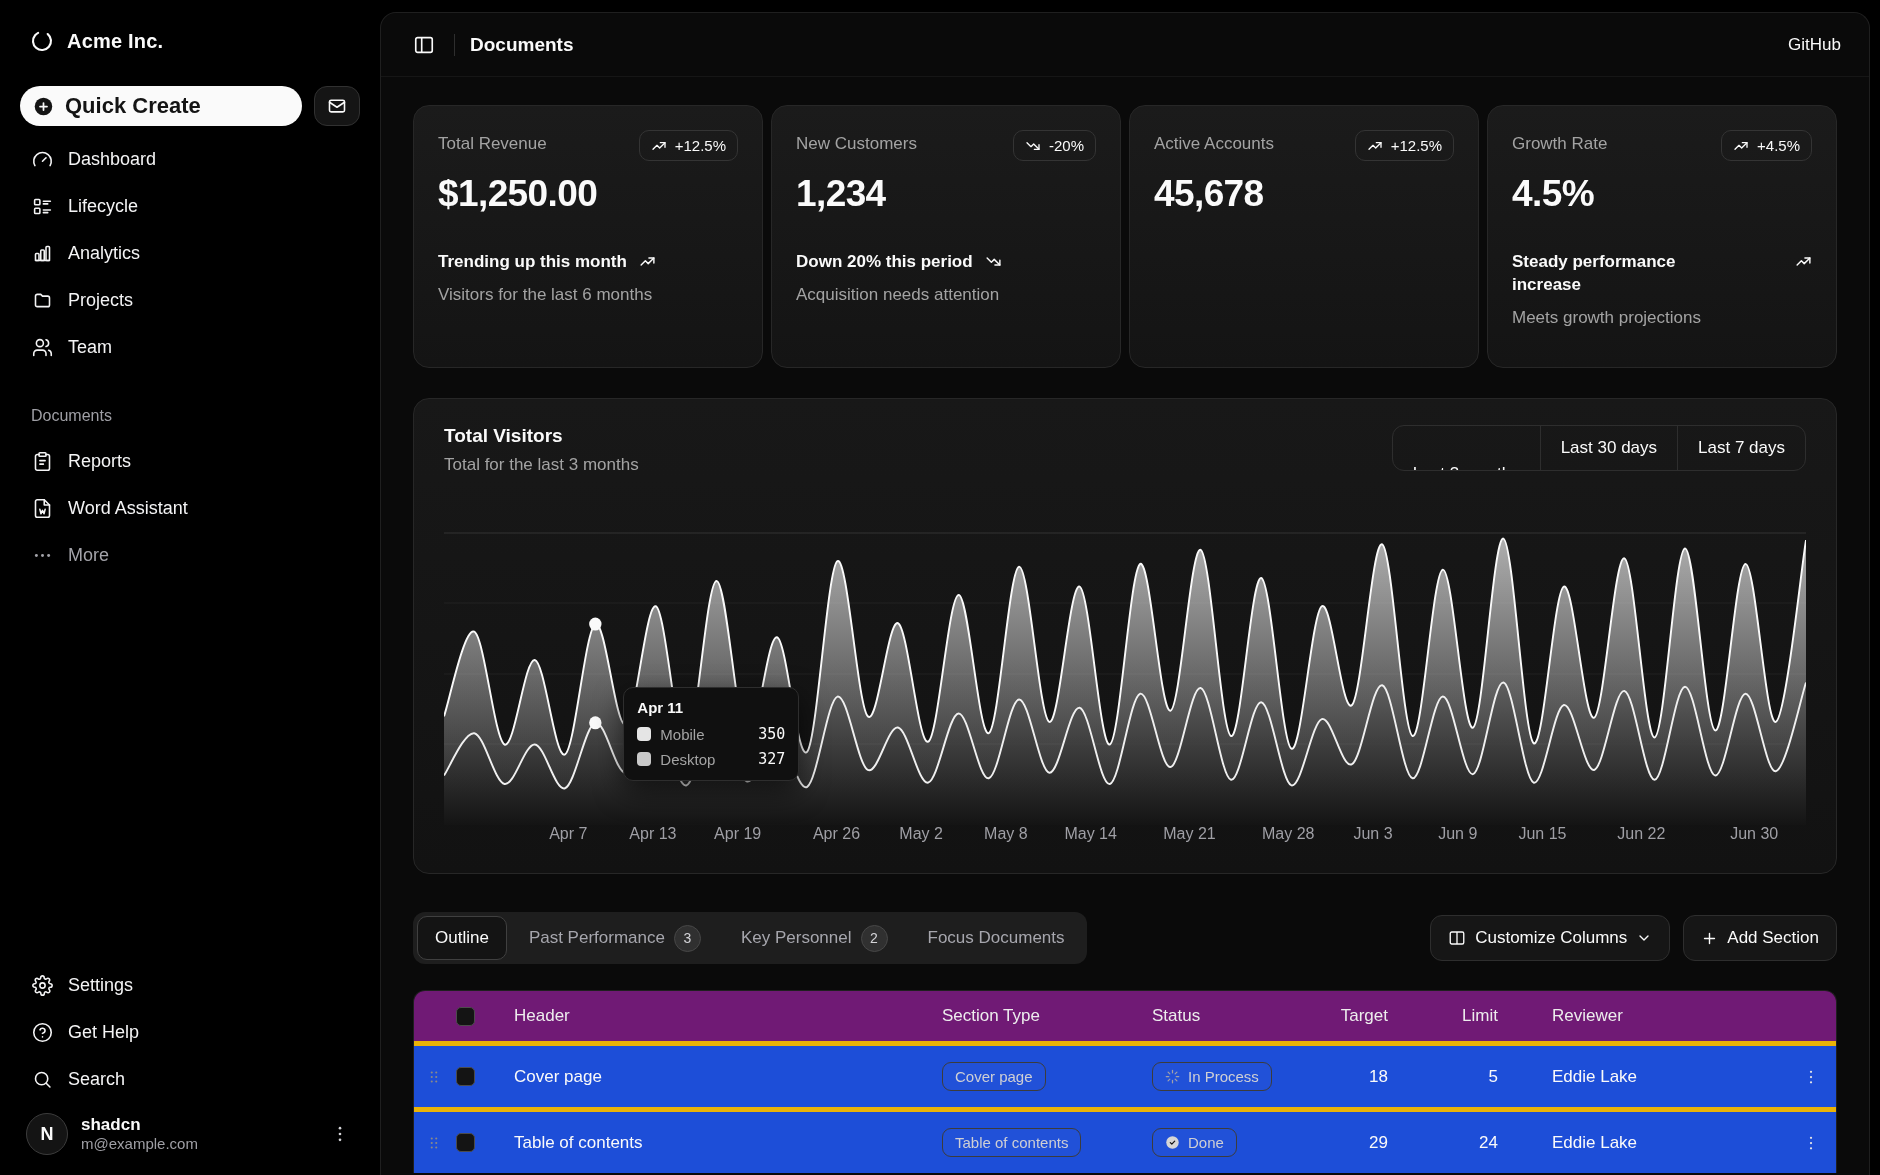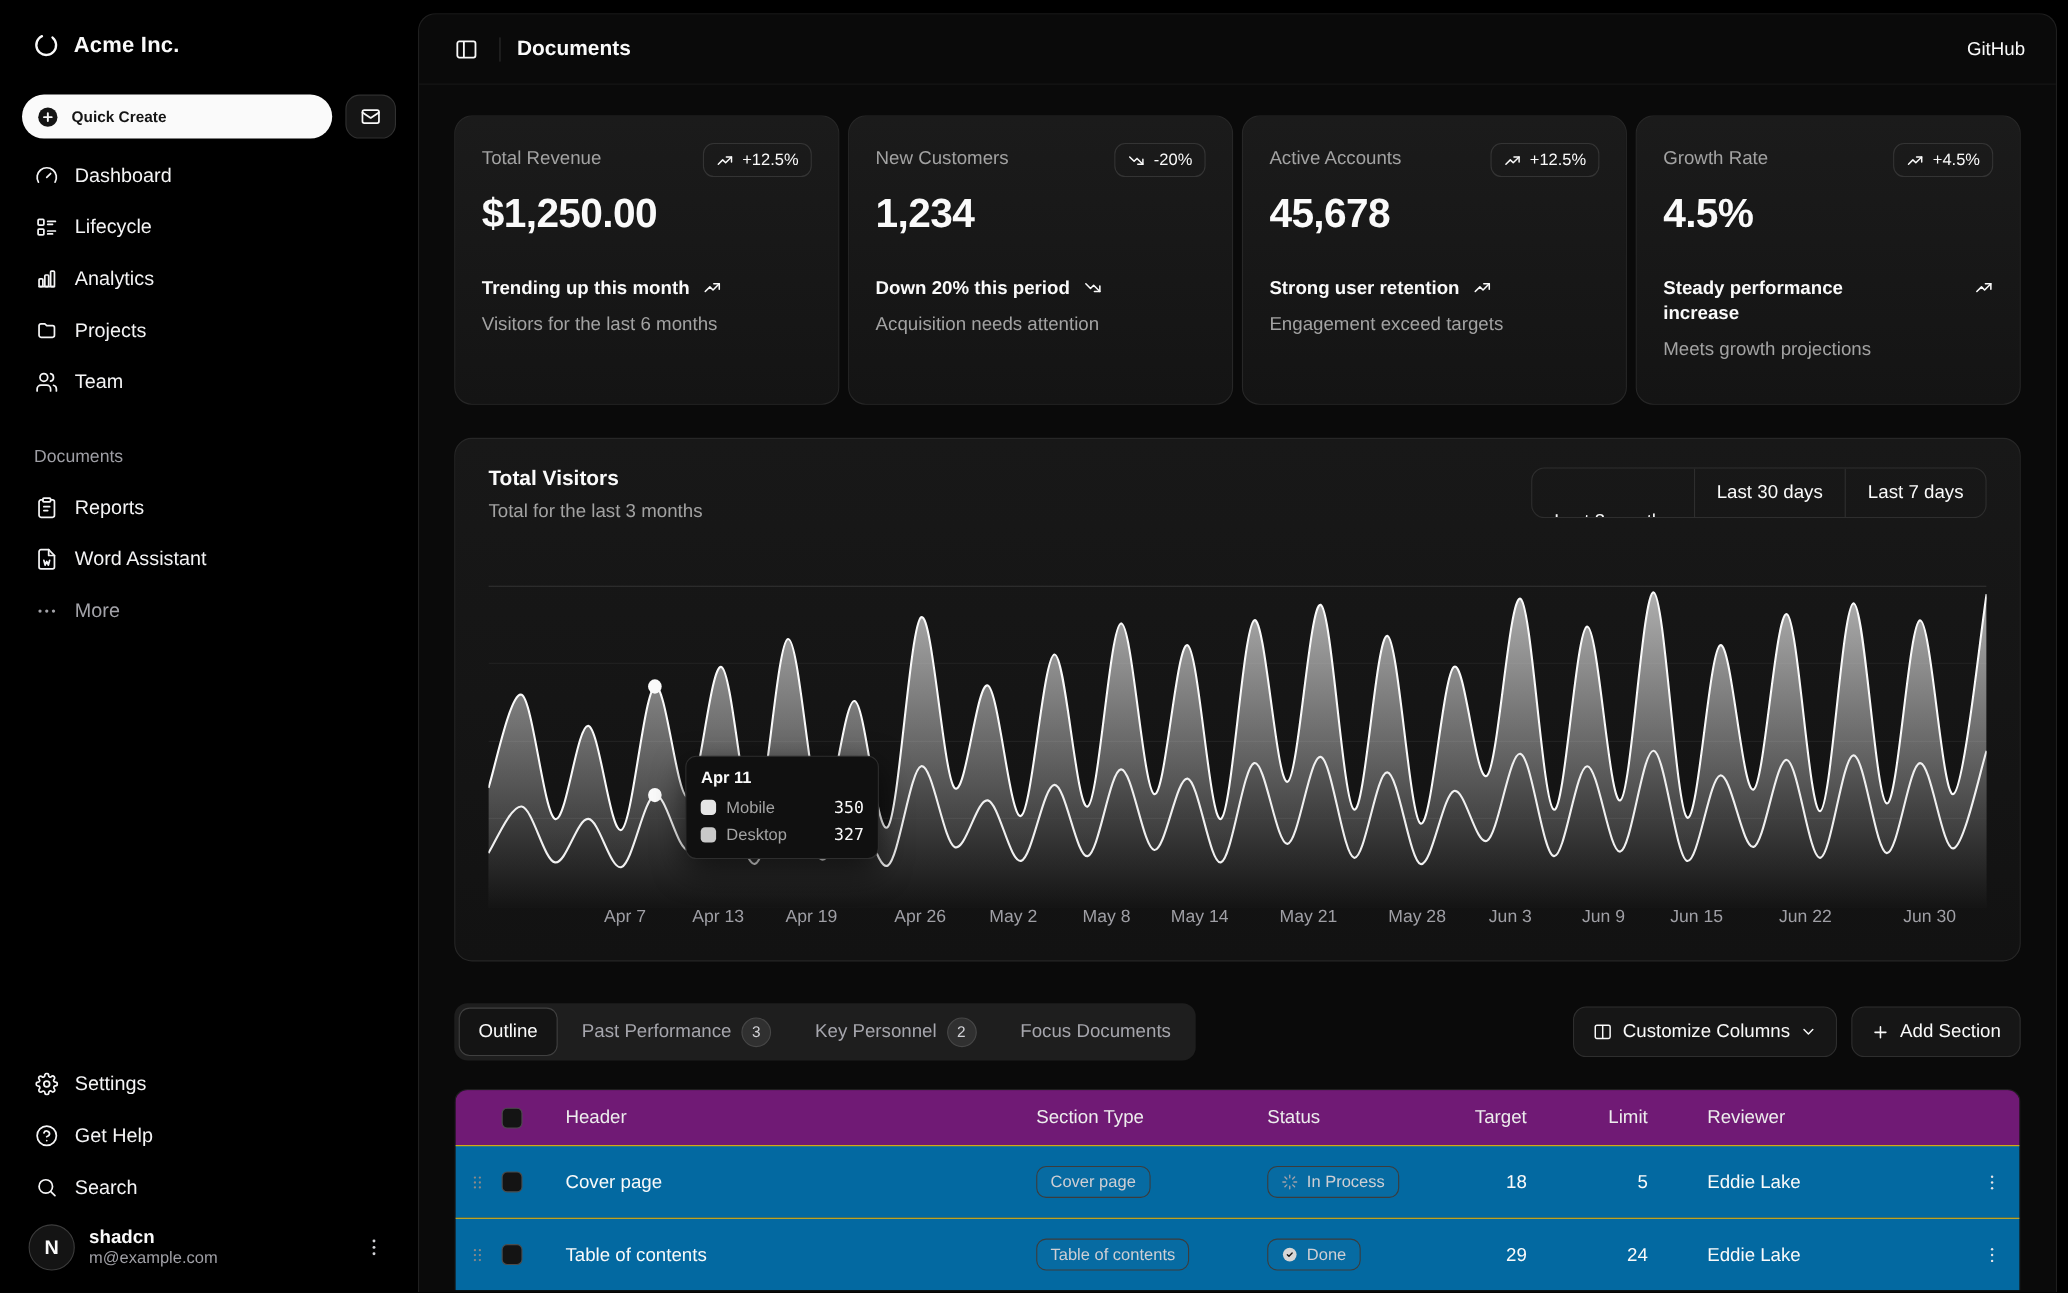--- a/index.html
+++ b/index.html
@@ -6,21 +6,21 @@
   html,body { width:1880px; height:1175px; background:#000; overflow:hidden;
     font-family:"Liberation Sans", sans-serif; color:#fafafa; }
   .app { display:flex; width:100%; height:100%; }
 
   
   .sidebar { width:380px; flex:none; padding:22px 20px 18px; display:flex; flex-direction:column; }
   .brand { display:flex; align-items:center; gap:13px; padding:0 10px; height:38px; }
   .brand-title { font-size:20px; font-weight:700; letter-spacing:.2px; }
   .quick-row { display:flex; gap:12px; margin-top:26px; }
   .qc-btn { flex:1; height:40px; background:#fafafa; color:#141414; border:none; border-radius:20px;
-    display:flex; align-items:center; gap:11px; padding:0 13px; font-size:14px; font-weight:600; cursor:pointer;
+    display:flex; align-items:center; gap:11px; padding:0 13px; font-size:22px; font-weight:600; cursor:pointer;
     font-family:inherit; }
   .mail-btn { width:46px; height:40px; border-radius:13px; border:1px solid #313131; background:#151515;
     display:grid; place-items:center; color:#fafafa; cursor:pointer; }
   .nav { display:flex; flex-direction:column; gap:7px; }
   .nav.main { margin-top:13px; }
   .nav-item { display:flex; align-items:center; gap:15px; height:40px; padding:0 11px; border-radius:10px;
     font-size:18px; color:#f4f4f5; cursor:pointer; }
   .nav-item .ic { width:22px; height:22px; flex:none; display:grid; place-items:center; }
   .nav-item.muted { color:#a3a3a9; }
   .section-label { margin:40px 0 16px; padding:0 11px; color:#9f9fa5; font-size:16px; }
@@ -93,21 +93,21 @@
   .count-badge { min-width:27px; height:27px; padding:0 8px; display:grid; place-items:center; background:#303030;
     border:1px solid #474747; border-radius:999px; font-size:14px; color:#d4d4d8; }
   .actions { display:flex; gap:13px; }
   .btn-outline { display:flex; align-items:center; gap:9px; height:46px; padding:16px 17px; background:#161616;
     border:1px solid #2e2e2e; border-radius:12px; font-size:17px; color:#fafafa; cursor:pointer; font-family:inherit; }
 
   
   .table { margin-top:26px; border-radius:12px 12px 0 0; overflow:hidden; border:1px solid #1f1f1f; border-bottom:none; }
   .tr { display:grid; grid-template-columns:40px 44px 1fr 210px 190px 100px 110px 250px 50px; align-items:center; }
   .thead { background:#701a75; height:50px; font-size:17px; color:#ededed; font-weight:500; }
-  .trow { height:66px; font-size:17px; border-top:1px solid #eab308; background:#0369a1; }
+  .trow { height:66px; font-size:17px; border-top:5px solid #eab308; background:#1d4ed8; }
   .cell { padding:0 2px; }
   .cl { padding-left:16px; }
   .cr { text-align:right; padding-right:38px; }
   .c-drag { display:flex; justify-content:center; color:#8a8a8a; cursor:grab; }
   .c-check { display:flex; justify-content:flex-start; }
   .checkbox { width:19px; height:19px; border:1px solid #4c4c4c; border-radius:5px; background:#141414; cursor:pointer; }
   .tag { display:inline-flex; align-items:center; gap:8px; border:1px solid #3c3c3c; border-radius:9px;
     padding:5px 12px; font-size:15px; color:#cfcfd4; background:rgba(255,255,255,.02); white-space:nowrap; }
   .c-menu { display:flex; justify-content:center; color:#e4e4e7; cursor:pointer; }
 
@@ -358,32 +358,20 @@
             <span class="card-label">Active Accounts</span>
             <span class="pill">
               <svg class="ic-s" width="16" height="16" viewBox="0 0 24 24" fill="none" stroke="currentColor" stroke-width="2" stroke-linecap="round" stroke-linejoin="round">
                   <path d="m3 17 6-6 4 4 8-8"></path>
                   <path d="M14 7h7v7"></path>
                 </svg>
               <span>+12.5%</span>
             </span>
           </div>
           <div class="card-value">45,678</div>
-          <div class="card-foot">
-            <div class="foot-main">
-              <span>Strong user retention</span>
-              <span class="ticon">
-                  <svg class="ic-s" width="17" height="17" viewBox="0 0 24 24" fill="none" stroke="currentColor" stroke-width="2" stroke-linecap="round" stroke-linejoin="round">
-                    <path d="m3 17 6-6 4 4 8-8"></path>
-                    <path d="M14 7h7v7"></path>
-                  </svg>
-                </span>
-            </div>
-            <div class="foot-sub">Engagement exceed targets</div>
-          </div>
         </div>
 
         <div class="card">
           <div class="card-top">
             <span class="card-label">Growth Rate</span>
             <span class="pill">
               <svg class="ic-s" width="16" height="16" viewBox="0 0 24 24" fill="none" stroke="currentColor" stroke-width="2" stroke-linecap="round" stroke-linejoin="round">
                   <path d="m3 17 6-6 4 4 8-8"></path>
                   <path d="M14 7h7v7"></path>
                 </svg>

